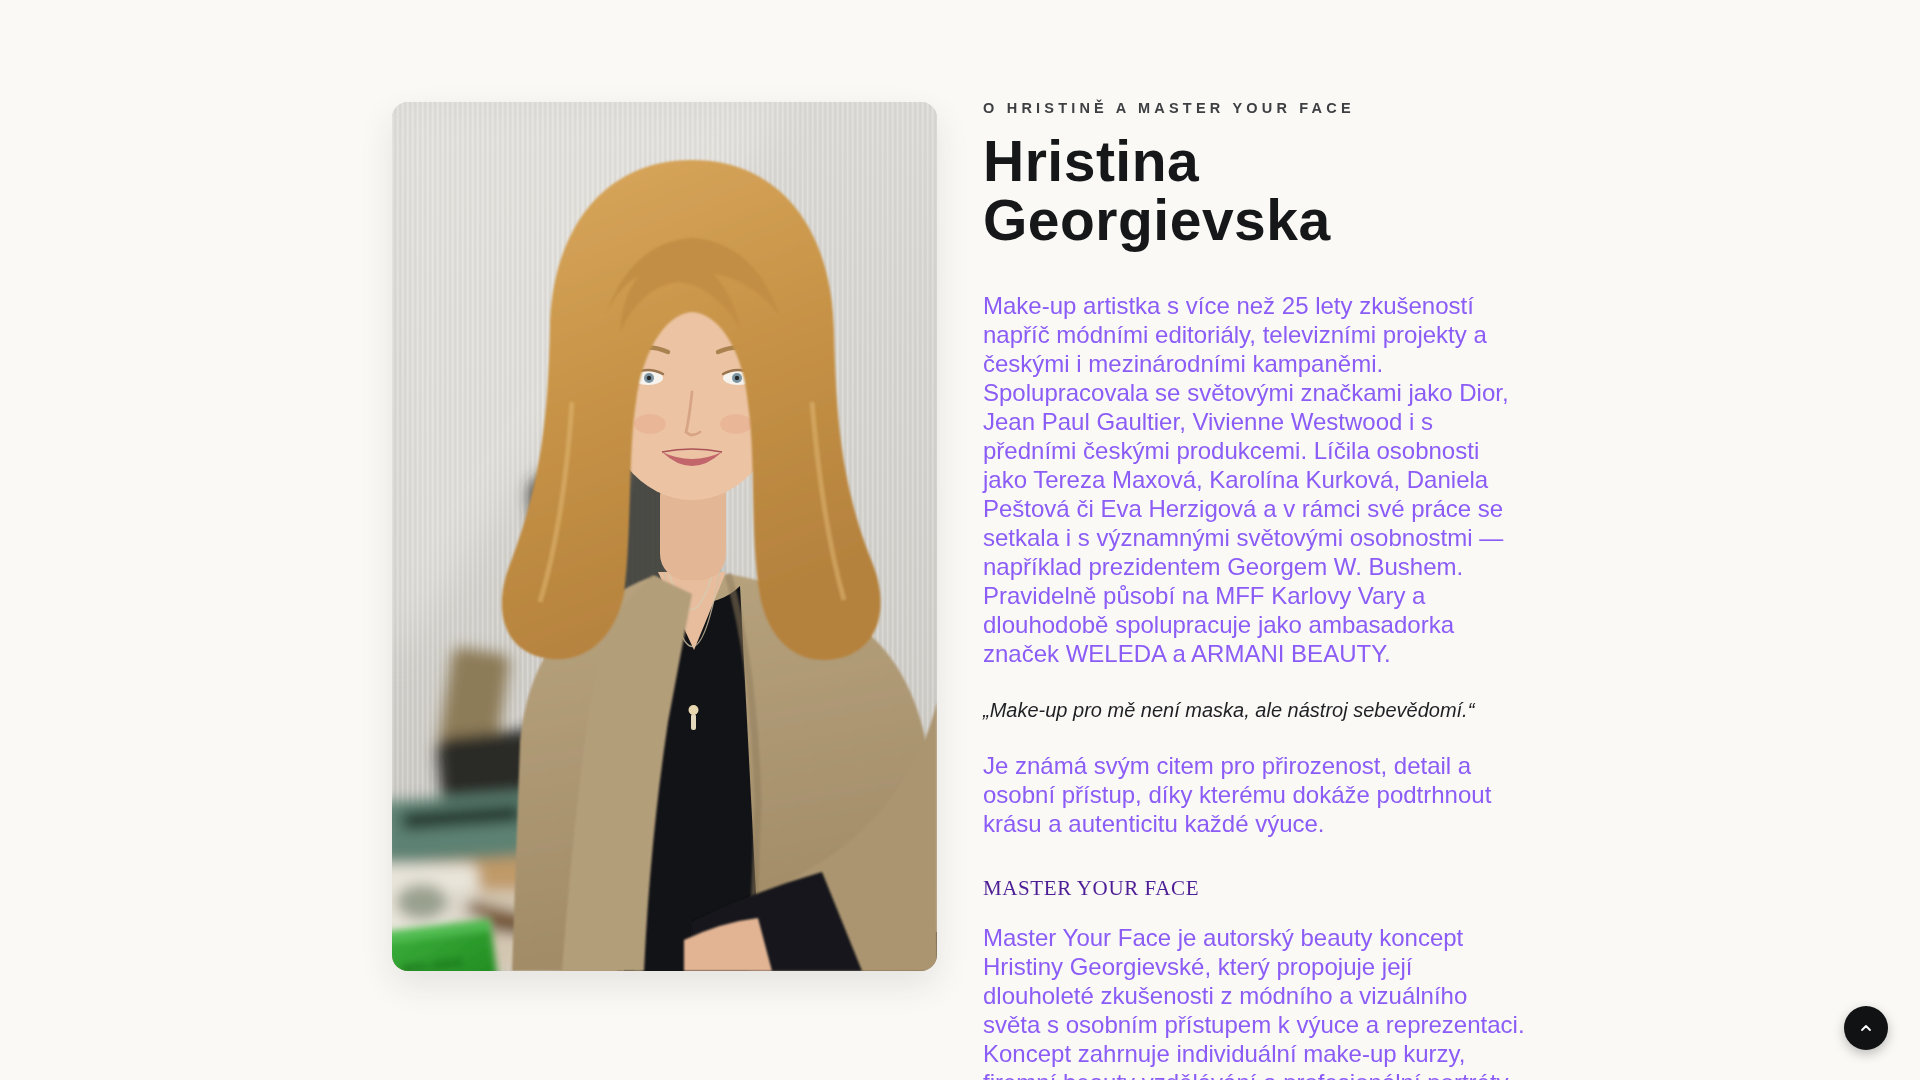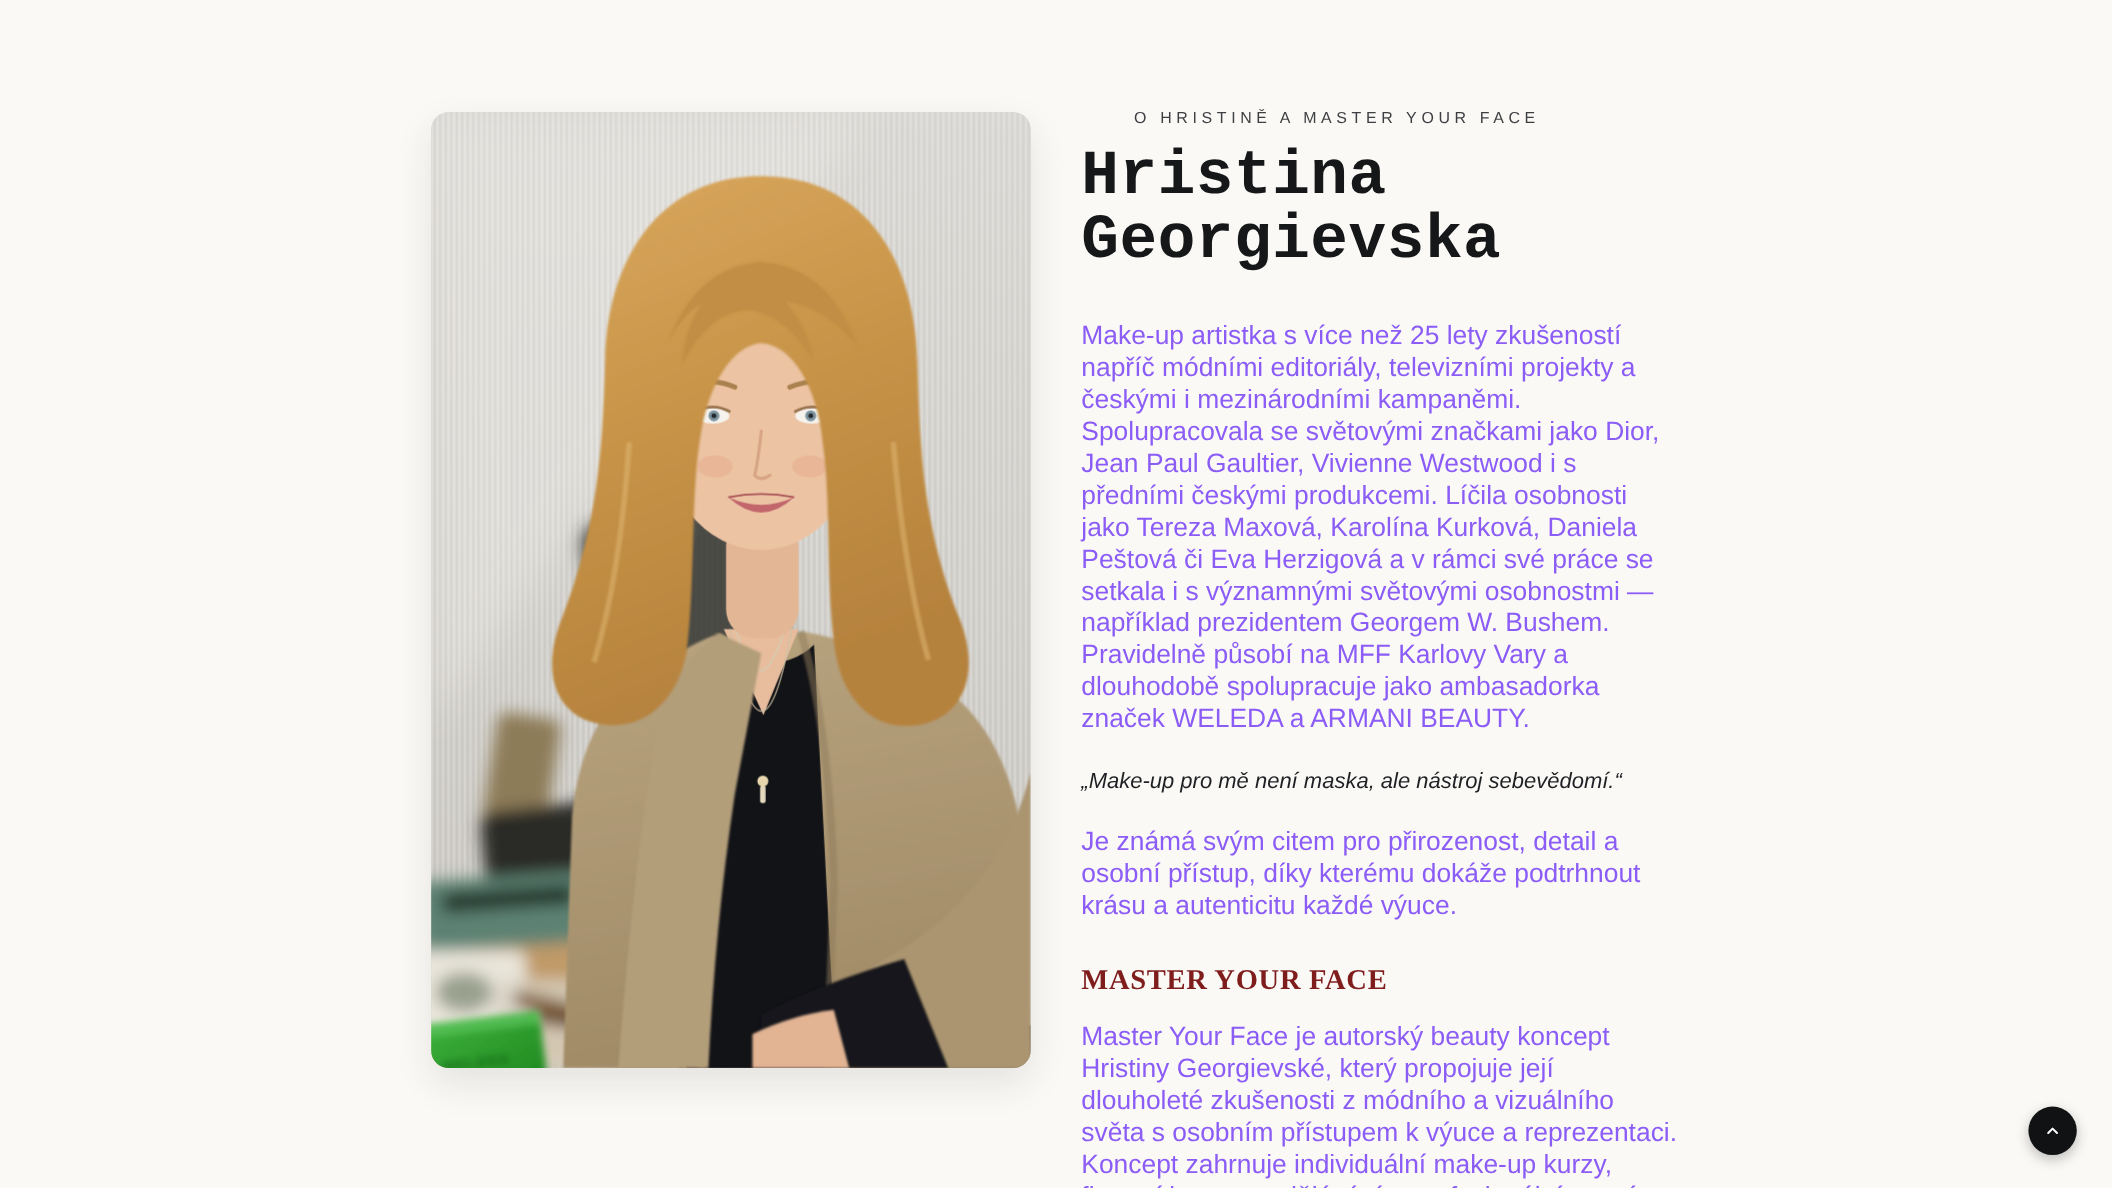--- a/index.html
+++ b/index.html
@@ -27,29 +27,28 @@
   .photo-card svg { display: block; width: 100%; height: 100%; }
 
   
   .about-text {
     position: absolute;
     left: 983px; top: 100px;
     width: 545px;
   }
   .eyebrow {
     font-size: 14.5px;
-    font-weight: 400;
+    font-weight: 700;
     letter-spacing: 4.2px;
     color: #3d3f42;
     text-transform: uppercase;
-    margin-left: 48px;
   }
   h1.title {
     margin: 16px 0 40px 0;
-    font-family: Liberation Mono, monospace;
+    font-family: Liberation Sans, sans-serif;
     font-weight: 700;
     font-size: 57px;
     line-height: 1.04;
     letter-spacing: 0.5px;
     color: #151719;
   }
   p.bio {
     margin: 0 0 28px 0;
     font-size: 24px;
     line-height: 29px;
@@ -59,24 +58,24 @@
     margin: 0 0 26px 0;
     font-size: 20px;
     line-height: 29px;
     font-style: italic;
     font-weight: 500;
     color: #1e2023;
   }
   h2.subtitle {
     margin: 38px 0 22px 0;
     font-family: "Liberation Serif", "DejaVu Serif", serif;
-    font-weight: 700;
-    font-size: 26px;
+    font-weight: 400;
+    font-size: 21px;
     letter-spacing: 0.6px;
-    color: #7f1d1d;
+    color: #4c1d95;
   }
 
   
   .scroll-top {
     position: absolute;
     right: 32px; bottom: 30px;
     width: 44px; height: 44px;
     border: none;
     border-radius: 50%;
     background: #101214;

